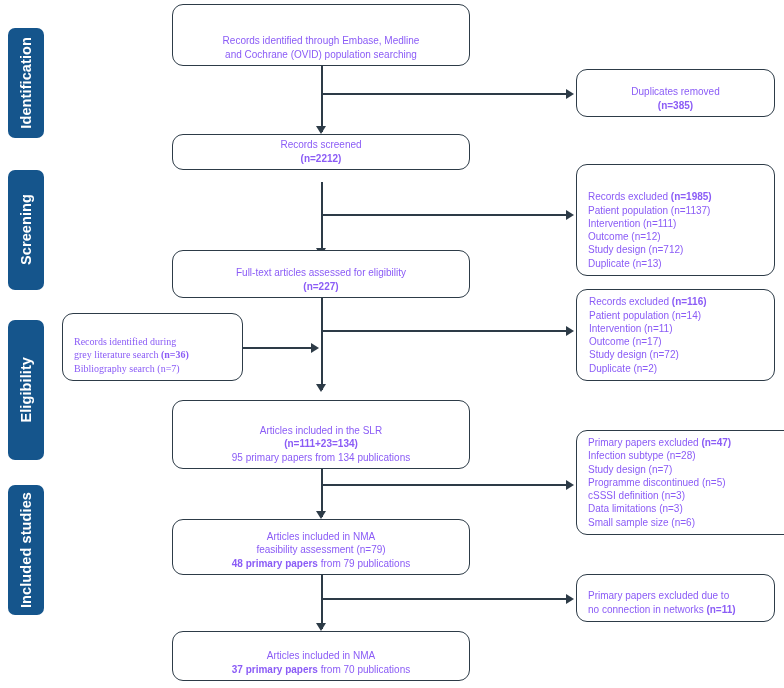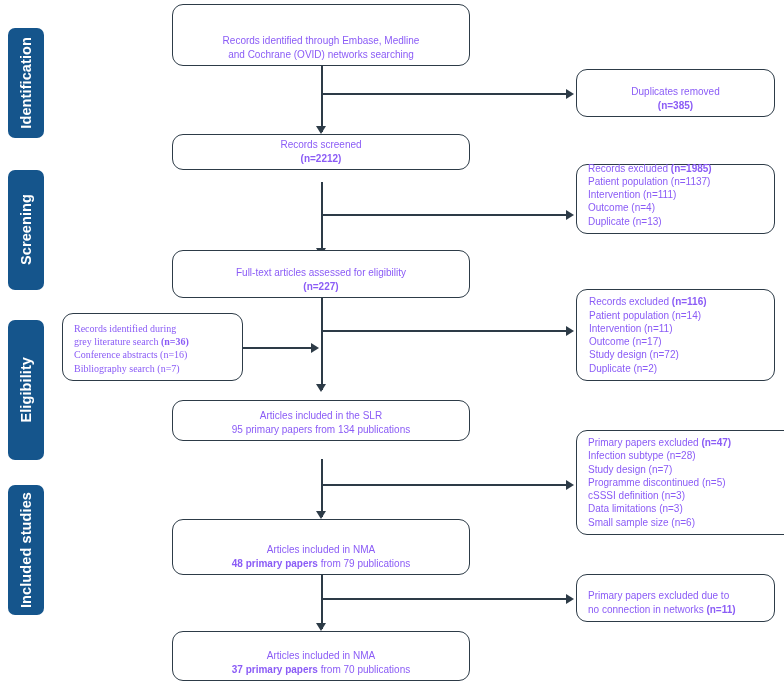--- a/index.html
+++ b/index.html
@@ -117,72 +117,75 @@
   <div class="arrow-right" style="left:566px;top:479.5px;"></div>
 
   <div class="vline" style="left:321px;top:575px;height:54px;"></div>
   <div class="arrow-down" style="left:316px;top:623px;"></div>
   <div class="hline" style="left:321px;top:598px;width:247px;"></div>
   <div class="arrow-right" style="left:566px;top:593.5px;"></div>
 
   <div class="box center" style="left:172px;top:4px;width:298px;height:62px;">
     <div class="lines">
         <span class="ln">Records identified through Embase, Medline</span>
-        <span class="ln">and Cochrane (OVID) networks searching</span>
+        <span class="ln">and Cochrane (OVID) population searching</span>
       </div>
   </div>
 
   <div class="box center" style="left:172px;top:134px;width:298px;height:36px;">
     <div class="lines">
         <span class="ln">Records screened</span>
         <span class="ln"><b>(n=2212)</b></span>
       </div>
   </div>
 
   <div class="box center" style="left:172px;top:250px;width:298px;height:48px;">
     <div class="lines">
         <span class="ln">Full-text articles assessed for eligibility</span>
         <span class="ln"><b>(n=227)</b></span>
       </div>
   </div>
 
-  <div class="box center" style="left:172px;top:400px;width:298px;height:41px;">
+  <div class="box center" style="left:172px;top:400px;width:298px;height:69px;">
     <div class="lines">
         <span class="ln">Articles included in the SLR</span>
+        <span class="ln"><b>(n=111+23=134)</b></span>
         <span class="ln">95 primary papers from 134 publications</span>
       </div>
   </div>
 
   <div class="box center" style="left:172px;top:519px;width:298px;height:56px;">
     <div class="lines">
         <span class="ln">Articles included in NMA</span>
+        <span class="ln">feasibility assessment (n=79)</span>
         <span class="ln"><b>48 primary papers</b><span> from 79 publications</span></span>
       </div>
   </div>
 
   <div class="box center" style="left:172px;top:631px;width:298px;height:50px;">
     <div class="lines">
         <span class="ln">Articles included in NMA</span>
         <span class="ln"><b>37 primary papers</b><span> from 70 publications</span></span>
       </div>
   </div>
 
   <div class="box center" style="left:576px;top:69px;width:199px;height:48px;">
     <div class="lines">
         <span class="ln">Duplicates removed</span>
         <span class="ln"><b>(n=385)</b></span>
       </div>
   </div>
 
-  <div class="box listbox" style="left:576px;top:164px;width:199px;height:70px;">
+  <div class="box listbox" style="left:576px;top:164px;width:199px;height:112px;">
     <div class="lines">
         <span class="ln"><span>Records excluded </span><b>(n=1985)</b></span>
         <span class="ln">Patient population (n=1137)</span>
         <span class="ln">Intervention (n=111)</span>
-        <span class="ln">Outcome (n=4)</span>
+        <span class="ln">Outcome (n=12)</span>
+        <span class="ln">Study design (n=712)</span>
         <span class="ln">Duplicate (n=13)</span>
       </div>
   </div>
 
   <div class="box listbox" style="left:576px;top:289px;width:199px;height:92px;padding-left:12px;">
     <div class="lines">
         <span class="ln"><span>Records excluded </span><b>(n=116)</b></span>
         <span class="ln">Patient population (n=14)</span>
         <span class="ln">Intervention (n=11)</span>
         <span class="ln">Outcome (n=17)</span>
@@ -207,18 +210,17 @@
     <div class="lines">
         <span class="ln">Primary papers excluded due to</span>
         <span class="ln"><span>no connection in networks </span><b>(n=11)</b></span>
       </div>
   </div>
 
   <div class="box listbox" style="left:62px;top:313px;width:181px;height:68px;font-family:Liberation Serif, serif;">
     <div class="lines">
         <span class="ln">Records identified during</span>
         <span class="ln"><span>grey literature search </span><b>(n=36)</b></span>
-        <span class="ln">Conference abstracts (n=16)</span>
         <span class="ln">Bibliography search (n=7)</span>
       </div>
   </div>
 
 </div>
 
 </body></html>

